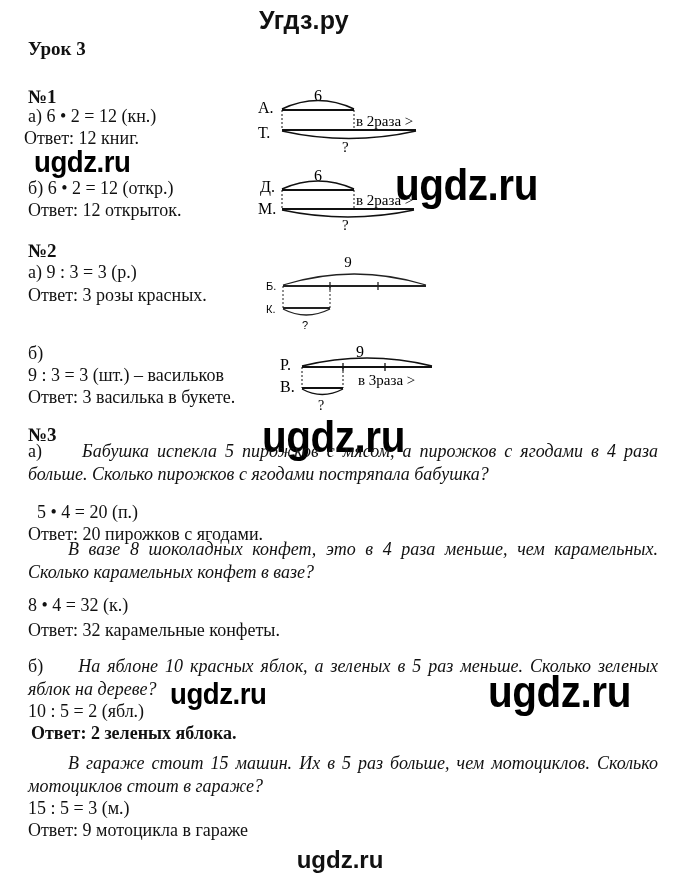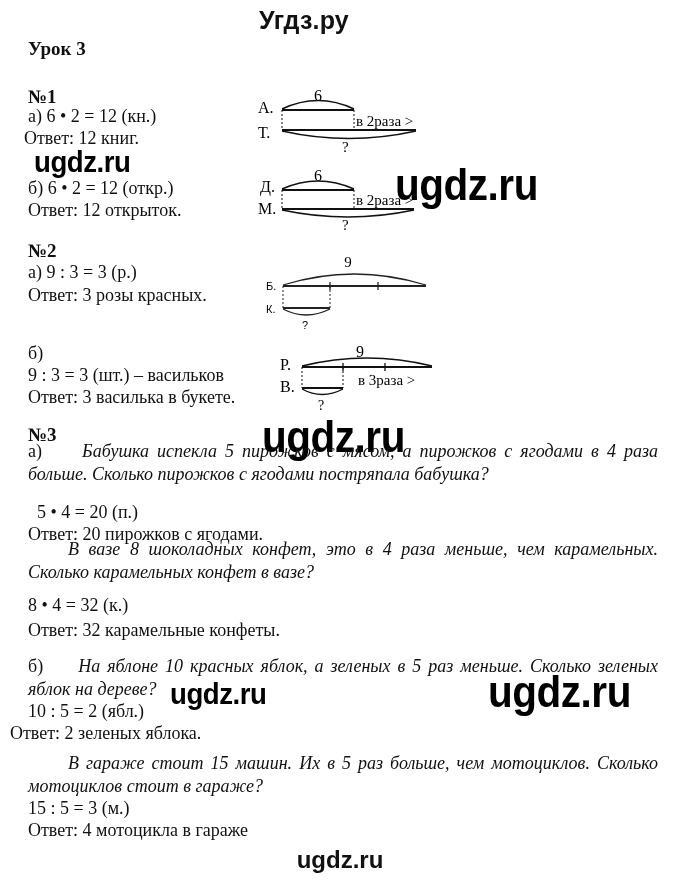--- a/index.html
+++ b/index.html
@@ -132,19 +132,19 @@
 <div class="abs line" style="left:28px; top:619px;">Ответ: 32 карамельные конфеты.</div>
 
 <div class="abs prob-block" style="top:655px;">
   <span class="prob">
     <span class="lbl">б)</span>&nbsp;&nbsp;&nbsp;&nbsp;&nbsp;<span>На яблоне 10 красных яблок, а зеленых в 5 раз меньше. Сколько зеленых яблок на дереве?</span>
   </span>
 </div>
 <div class="abs wm wm-sm" style="left:170px; top:677px;">ugdz.ru</div>
 <div class="abs wm wm-lg" style="left:488px; top:667px;">ugdz.ru</div>
 <div class="abs line" style="left:28px; top:700px;">10 : 5 = 2 (ябл.)</div>
-<div class="abs line" style="left:10px; top:722px;">Ответ: 2 зеленых яблока.</div>
+<div class="abs line" style="left:31px; top:722px;font-weight:bold;">Ответ: 2 зеленых яблока.</div>
 
 <div class="abs prob-block prob" style="top:752px; text-indent:40px;">В гараже стоит 15 машин. Их в 5 раз больше, чем мотоциклов. Сколько мотоциклов стоит в гараже?</div>
 <div class="abs line" style="left:28px; top:797px;">15 : 5 = 3 (м.)</div>
-<div class="abs line" style="left:28px; top:819px;">Ответ: 4 мотоцикла в гараже</div>
+<div class="abs line" style="left:28px; top:819px;">Ответ: 9 мотоцикла в гараже</div>
 
 <div class="abs footer-wm">ugdz.ru</div>
 
 </body></html>

